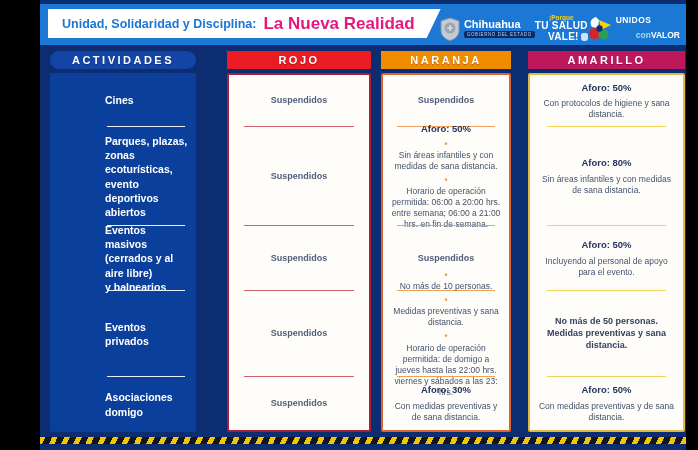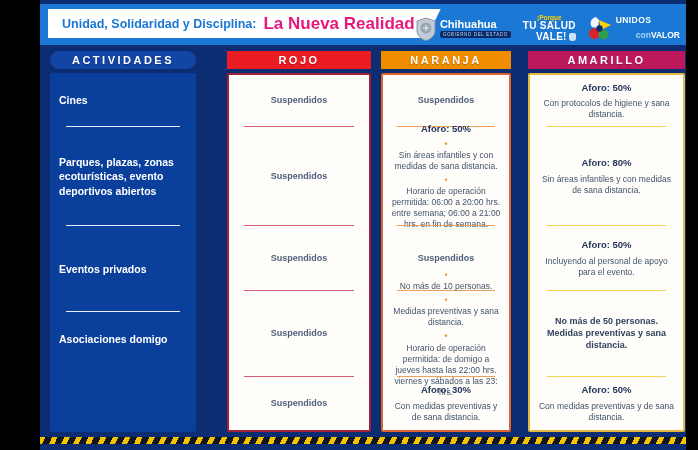--- a/index.html
+++ b/index.html
@@ -6,21 +6,21 @@
     font-family:"Liberation Sans",sans-serif;}
   .stage{position:absolute;left:40px;top:0;width:646px;height:450px;background:#0d2d73;}
 
   
   .topbar{position:absolute;left:0;top:4px;width:100%;height:41px;background:#1b78d4;}
   .title-box{position:absolute;left:8px;top:5px;height:29px;background:#fff;
     display:flex;align-items:center;padding:0 26px 0 14px;
     clip-path:polygon(0 0,100% 0,calc(100% - 14px) 100%,0 100%);}
   .title-prefix{font-size:12.5px;font-weight:bold;color:#1b76d3;white-space:nowrap;}
   .title-highlight{font-size:17px;font-weight:bold;color:#e6187e;margin-left:7px;white-space:nowrap;}
-  .logos{position:absolute;right:6px;top:0;height:49px;display:flex;align-items:center;gap:12px;}
+  .logos{position:absolute;right:6px;top:0;height:49px;display:flex;align-items:center;}
   .logo-chih{display:flex;align-items:center;gap:4px;}
   .chih-text{display:flex;flex-direction:column;align-items:flex-start;}
   .chih-name{color:#fff;font-weight:bold;font-size:11px;line-height:11px;}
   .chih-sub{background:#0a2a66;color:#bcd2ee;font-size:4.5px;letter-spacing:.6px;
     padding:1px 3px;border-radius:2px;margin-top:1px;}
   .logo-salud{text-align:center;line-height:1.05;}
   .salud-porque{color:#ffd100;font-size:6.5px;font-weight:bold;}
   .salud-main{color:#fff;font-size:10px;font-weight:800;letter-spacing:.3px;}
   .vale-row{display:flex;align-items:center;justify-content:flex-end;gap:2px;}
   .vale-icon{display:inline-block;width:7px;height:8px;background:#cfe3f7;border-radius:2px 2px 3px 3px;}
@@ -49,21 +49,21 @@
     justify-content:center;align-items:center;padding:4px 8px;}
   .r0{height:54px}.r1{height:99px}.r2{height:65px}.r3{height:86px}.r4{height:55px}
   .col-body .has-div::after{content:"";position:absolute;bottom:0;left:11%;width:78%;height:1.5px;}
   #col-actividades-body .has-div::after{background:#e9eff9;}
   #col-rojo-body .has-div::after{background:#d06070;}
   #col-naranja-body .has-div::after{background:#eda15a;}
   #col-amarillo-body .has-div::after{background:#f3d354;}
   #col-rojo-body .r0,#col-naranja-body .r0,#col-amarillo-body .r0{height:52px}
   #col-rojo-body .r4,#col-naranja-body .r4,#col-amarillo-body .r4{height:53px}
 
-  .act-row{align-items:flex-start;padding-left:9px;}
+  .act-row{align-items:flex-start;padding-left:9px;margin-left:46px;}
   .act-label{color:#fff;font-weight:bold;font-size:10.5px;line-height:1.35;
     white-space:pre-line;text-align:left;}
 
   .line{text-align:center;font-size:8.5px;color:#42536b;line-height:1.3;margin:1.5px 0;}
   .line.strong{font-size:9.5px;font-weight:bold;color:#22355a;margin-bottom:2.5px;}
   .line.semibold{font-weight:bold;color:#32435e;font-size:9px;}
   .line.susp{font-weight:bold;color:#50607a;font-size:9px;}
   .line.bullet .dot{color:#e59a3c;font-weight:bold;}
 
   
@@ -134,20 +134,25 @@
 
   <div id="col-actividades-body" class="col-body pos-act">
       <div class="row act-row r0 has-div">
         <div class="act-label">Cines</div>
       </div>
       <div class="row act-row r1 has-div">
         <div class="act-label">Parques, plazas, zonas
 ecoturísticas, evento
 deportivos abiertos</div>
       </div>
+      <div class="row act-row r2 has-div">
+        <div class="act-label">Eventos masivos
+(cerrados y al aire libre)
+y balnearios</div>
+      </div>
       <div class="row act-row r3 has-div">
         <div class="act-label">Eventos privados</div>
       </div>
       <div class="row act-row r4">
         <div class="act-label">Asociaciones domigo</div>
       </div>
     </div>
   <div id="col-rojo-body" class="col-body pos-rojo">
       <div class="row r0 has-div">
         <div class="line susp">Suspendidos</div>

